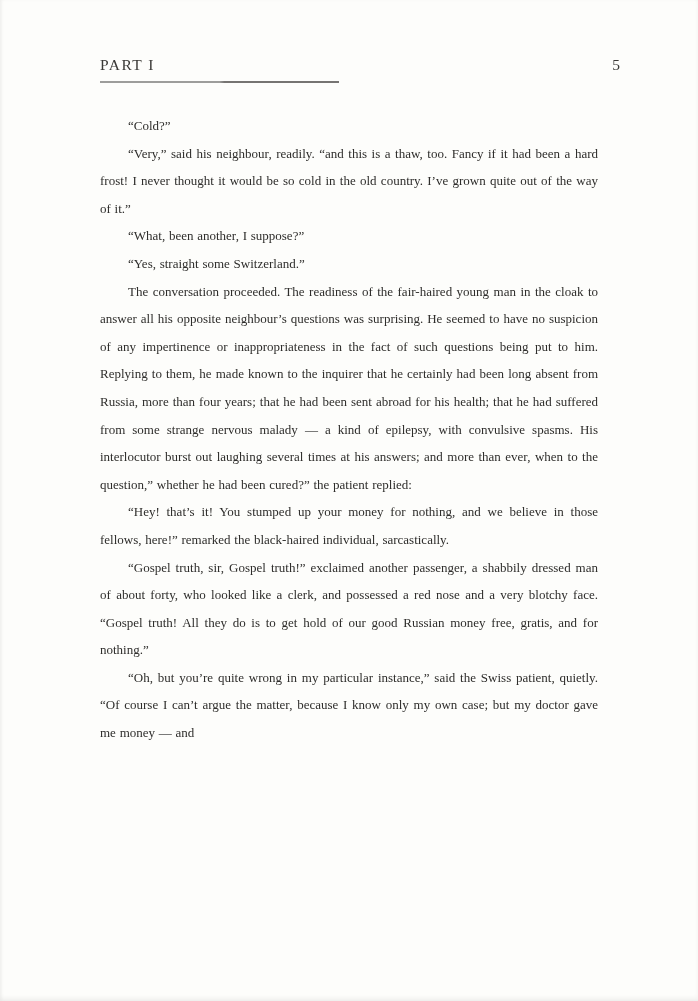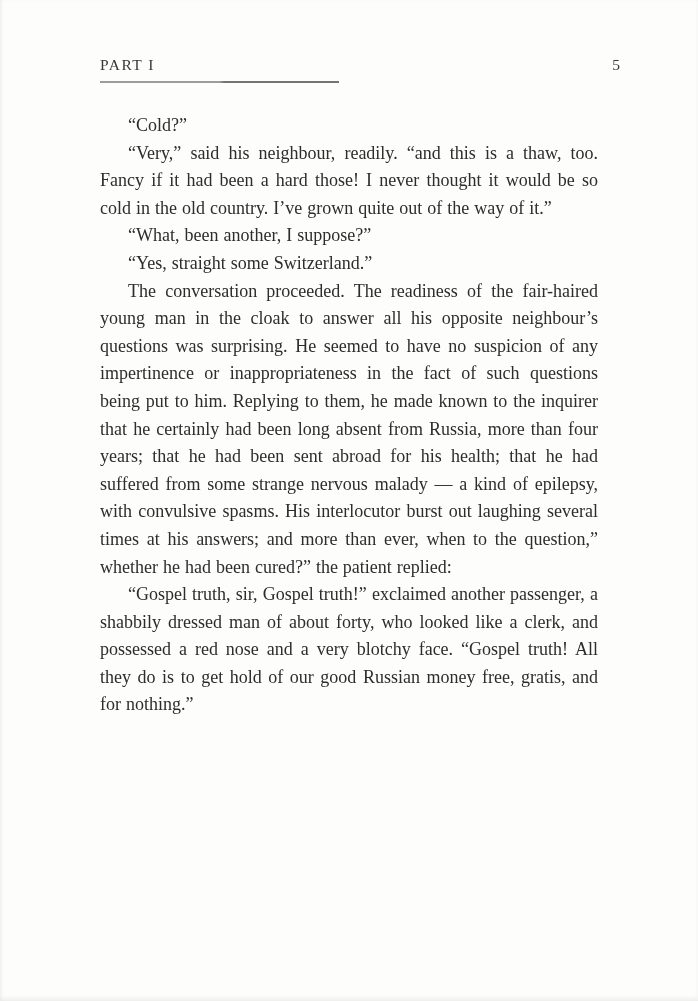--- a/index.html
+++ b/index.html
@@ -42,21 +42,21 @@
     width: 239px;
     height: 2px;
     background: linear-gradient(to right, #9d9d9b 0%, #9d9d9b 50%, #767472 52%, #767472 100%);
   }
   .page-body {
     margin: 29px 100px 0 100px;
     width: 498px;
   }
   .para {
     margin: 0;
-    font-size: 18px;
+    font-size: 13px;
     line-height: 27.6px;
     text-align: justify;
     text-indent: 28px;
     word-spacing: 0.5px;
     color: #2e2d2b;
   }
 </style>
 </head>
 <body>
 
@@ -64,19 +64,21 @@
   <header class="page-header">
     <div class="header-row">
       <span class="section">PART I</span>
       <span class="pagenum">5</span>
     </div>
     <div class="rule"></div>
   </header>
 
   <main class="page-body">
       <p class="para">“Cold?”</p>
-      <p class="para">“Very,” said his neighbour, readily. “and this is a thaw, too. Fancy if it had been a hard those! I never thought it would be so cold in the old country. I’ve grown quite out of the way of it.”</p>
+      <p class="para">“Very,” said his neighbour, readily. “and this is a thaw, too. Fancy if it had been a hard frost! I never thought it would be so cold in the old country. I’ve grown quite out of the way of it.”</p>
       <p class="para">“What, been another, I suppose?”</p>
       <p class="para">“Yes, straight some Switzerland.”</p>
       <p class="para">The conversation proceeded. The readiness of the fair-haired young man in the cloak to answer all his opposite neighbour’s questions was surprising. He seemed to have no suspicion of any impertinence or inappropriateness in the fact of such questions being put to him. Replying to them, he made known to the inquirer that he certainly had been long absent from Russia, more than four years; that he had been sent abroad for his health; that he had suffered from some strange nervous malady — a kind of epilepsy, with convulsive spasms. His interlocutor burst out laughing several times at his answers; and more than ever, when to the question,” whether he had been cured?” the patient replied:</p>
+      <p class="para">“Hey! that’s it! You stumped up your money for nothing, and we believe in those fellows, here!” remarked the black-haired individual, sarcastically.</p>
       <p class="para">“Gospel truth, sir, Gospel truth!” exclaimed another passenger, a shabbily dressed man of about forty, who looked like a clerk, and possessed a red nose and a very blotchy face. “Gospel truth! All they do is to get hold of our good Russian money free, gratis, and for nothing.”</p>
+      <p class="para">“Oh, but you’re quite wrong in my particular instance,” said the Swiss patient, quietly. “Of course I can’t argue the matter, because I know only my own case; but my doctor gave me money — and</p>
     </main>
 </div>
 
 </body></html>

